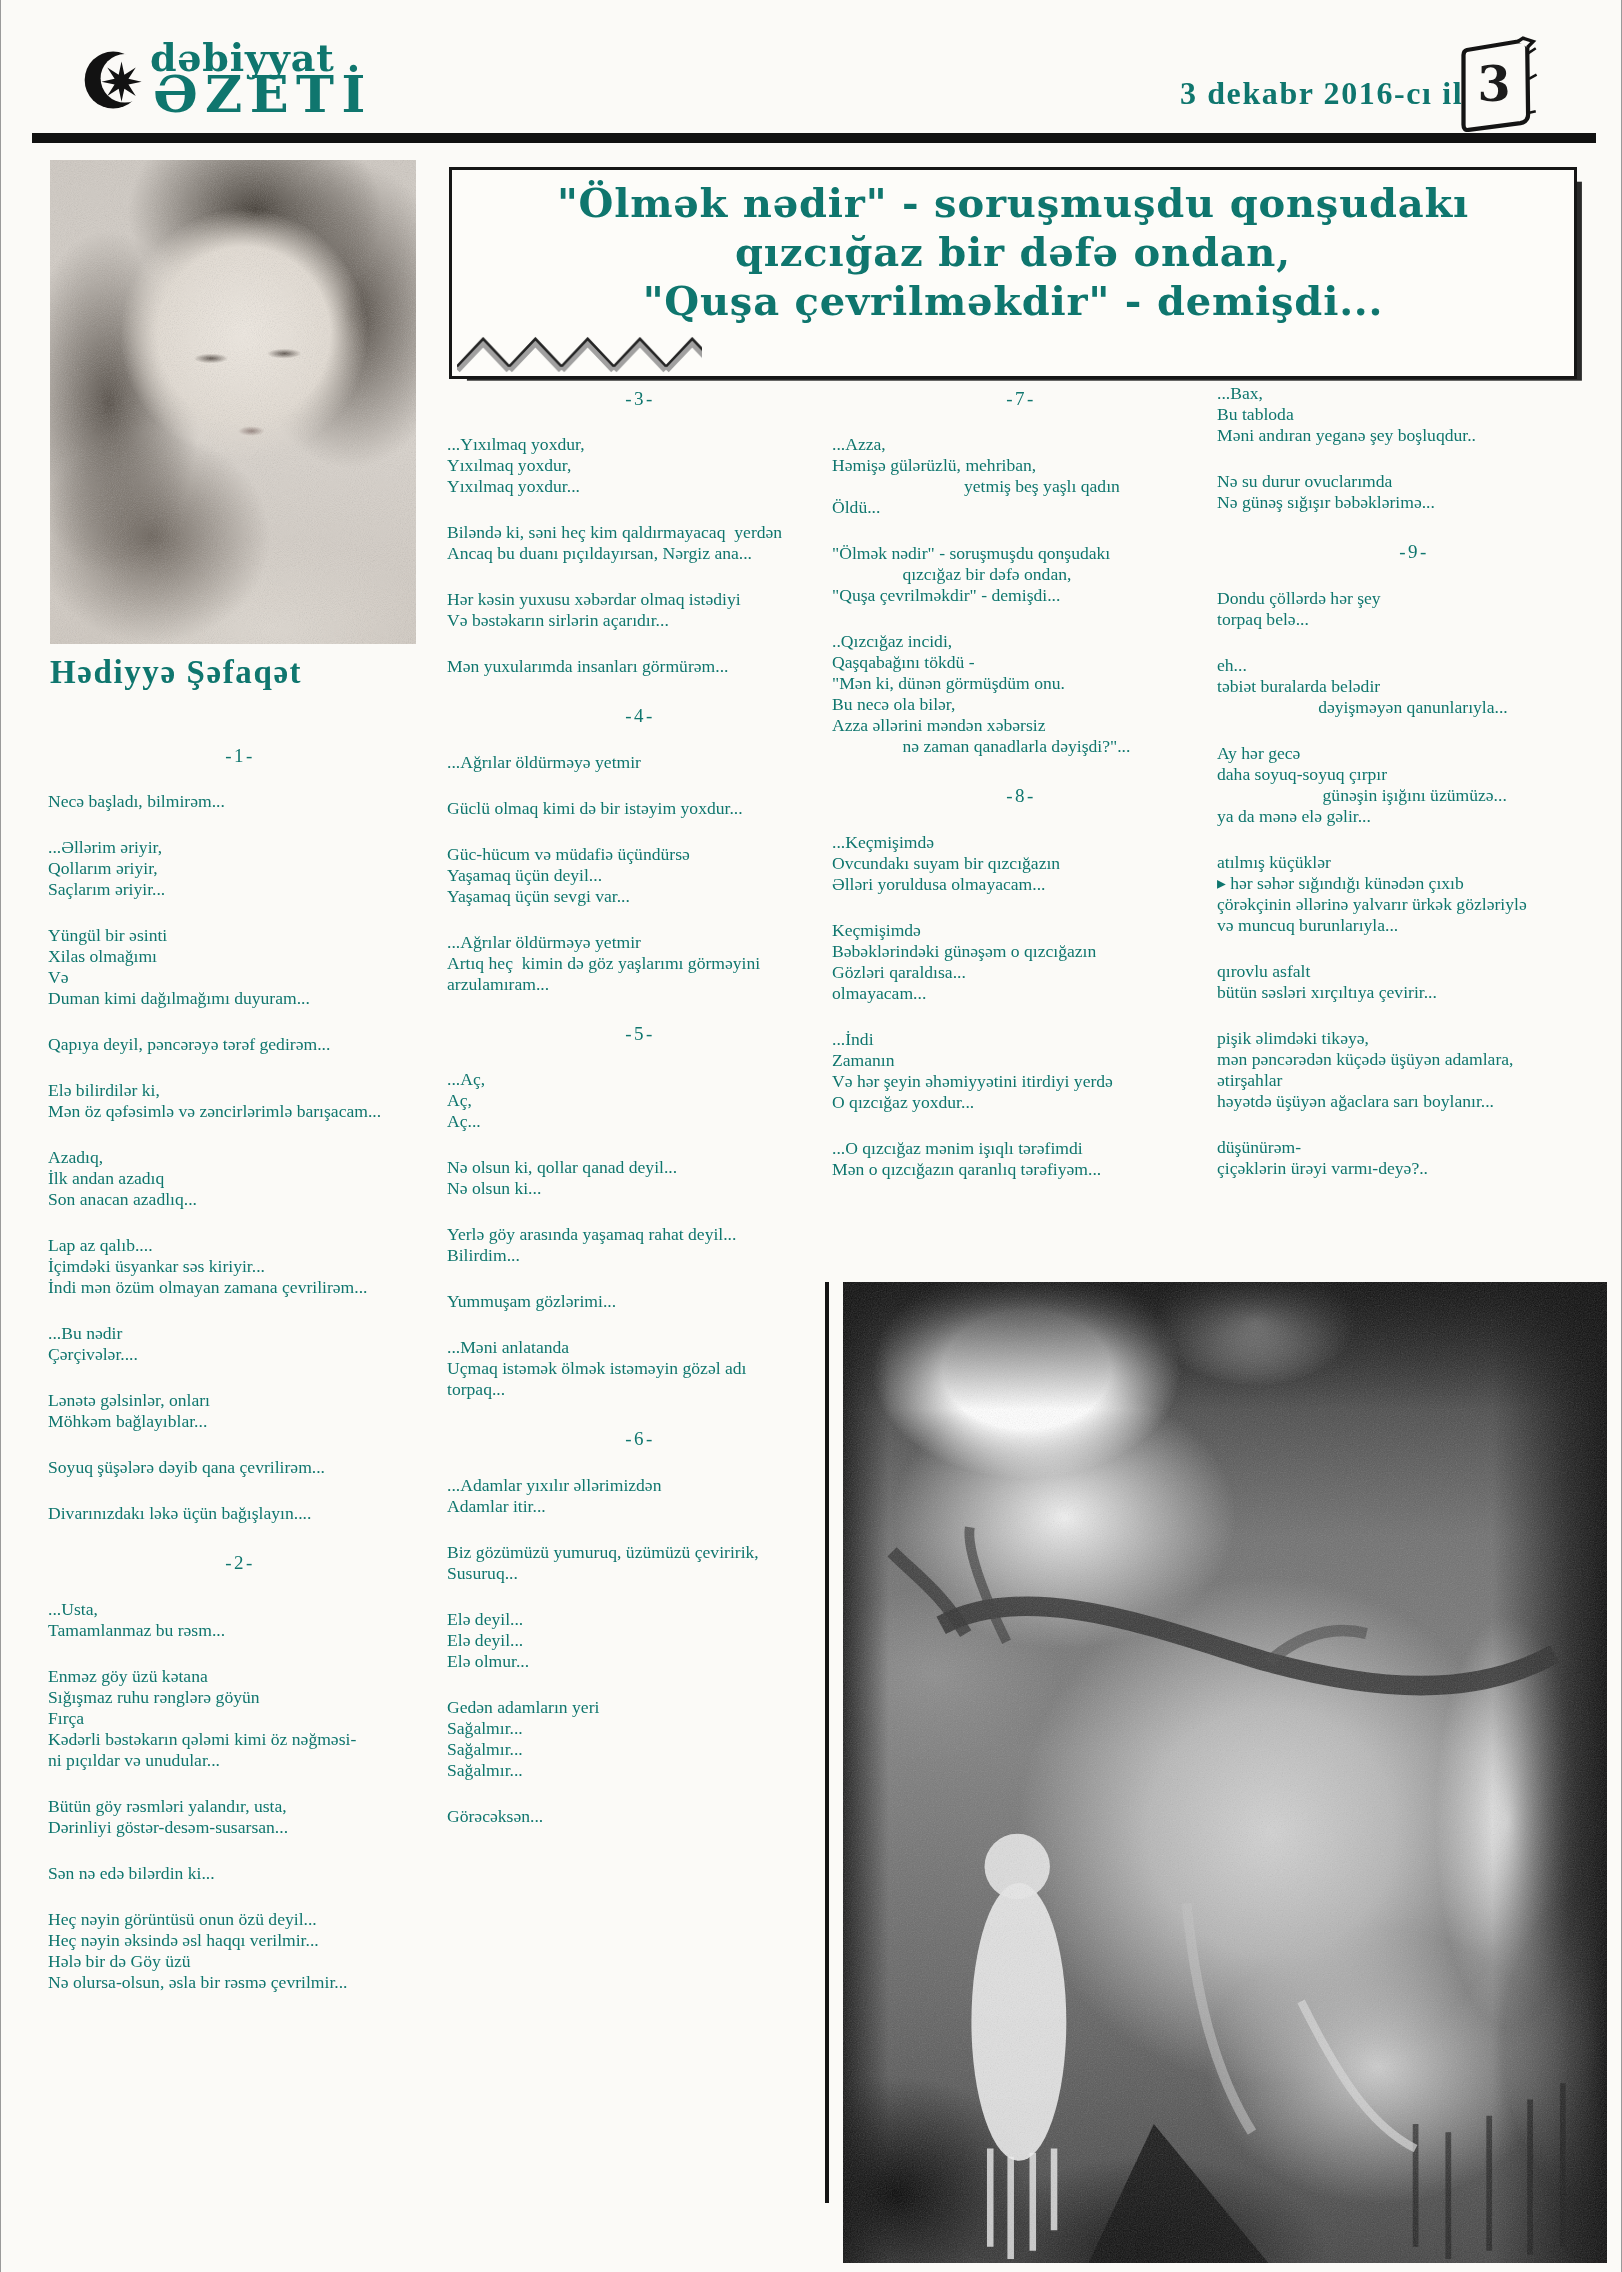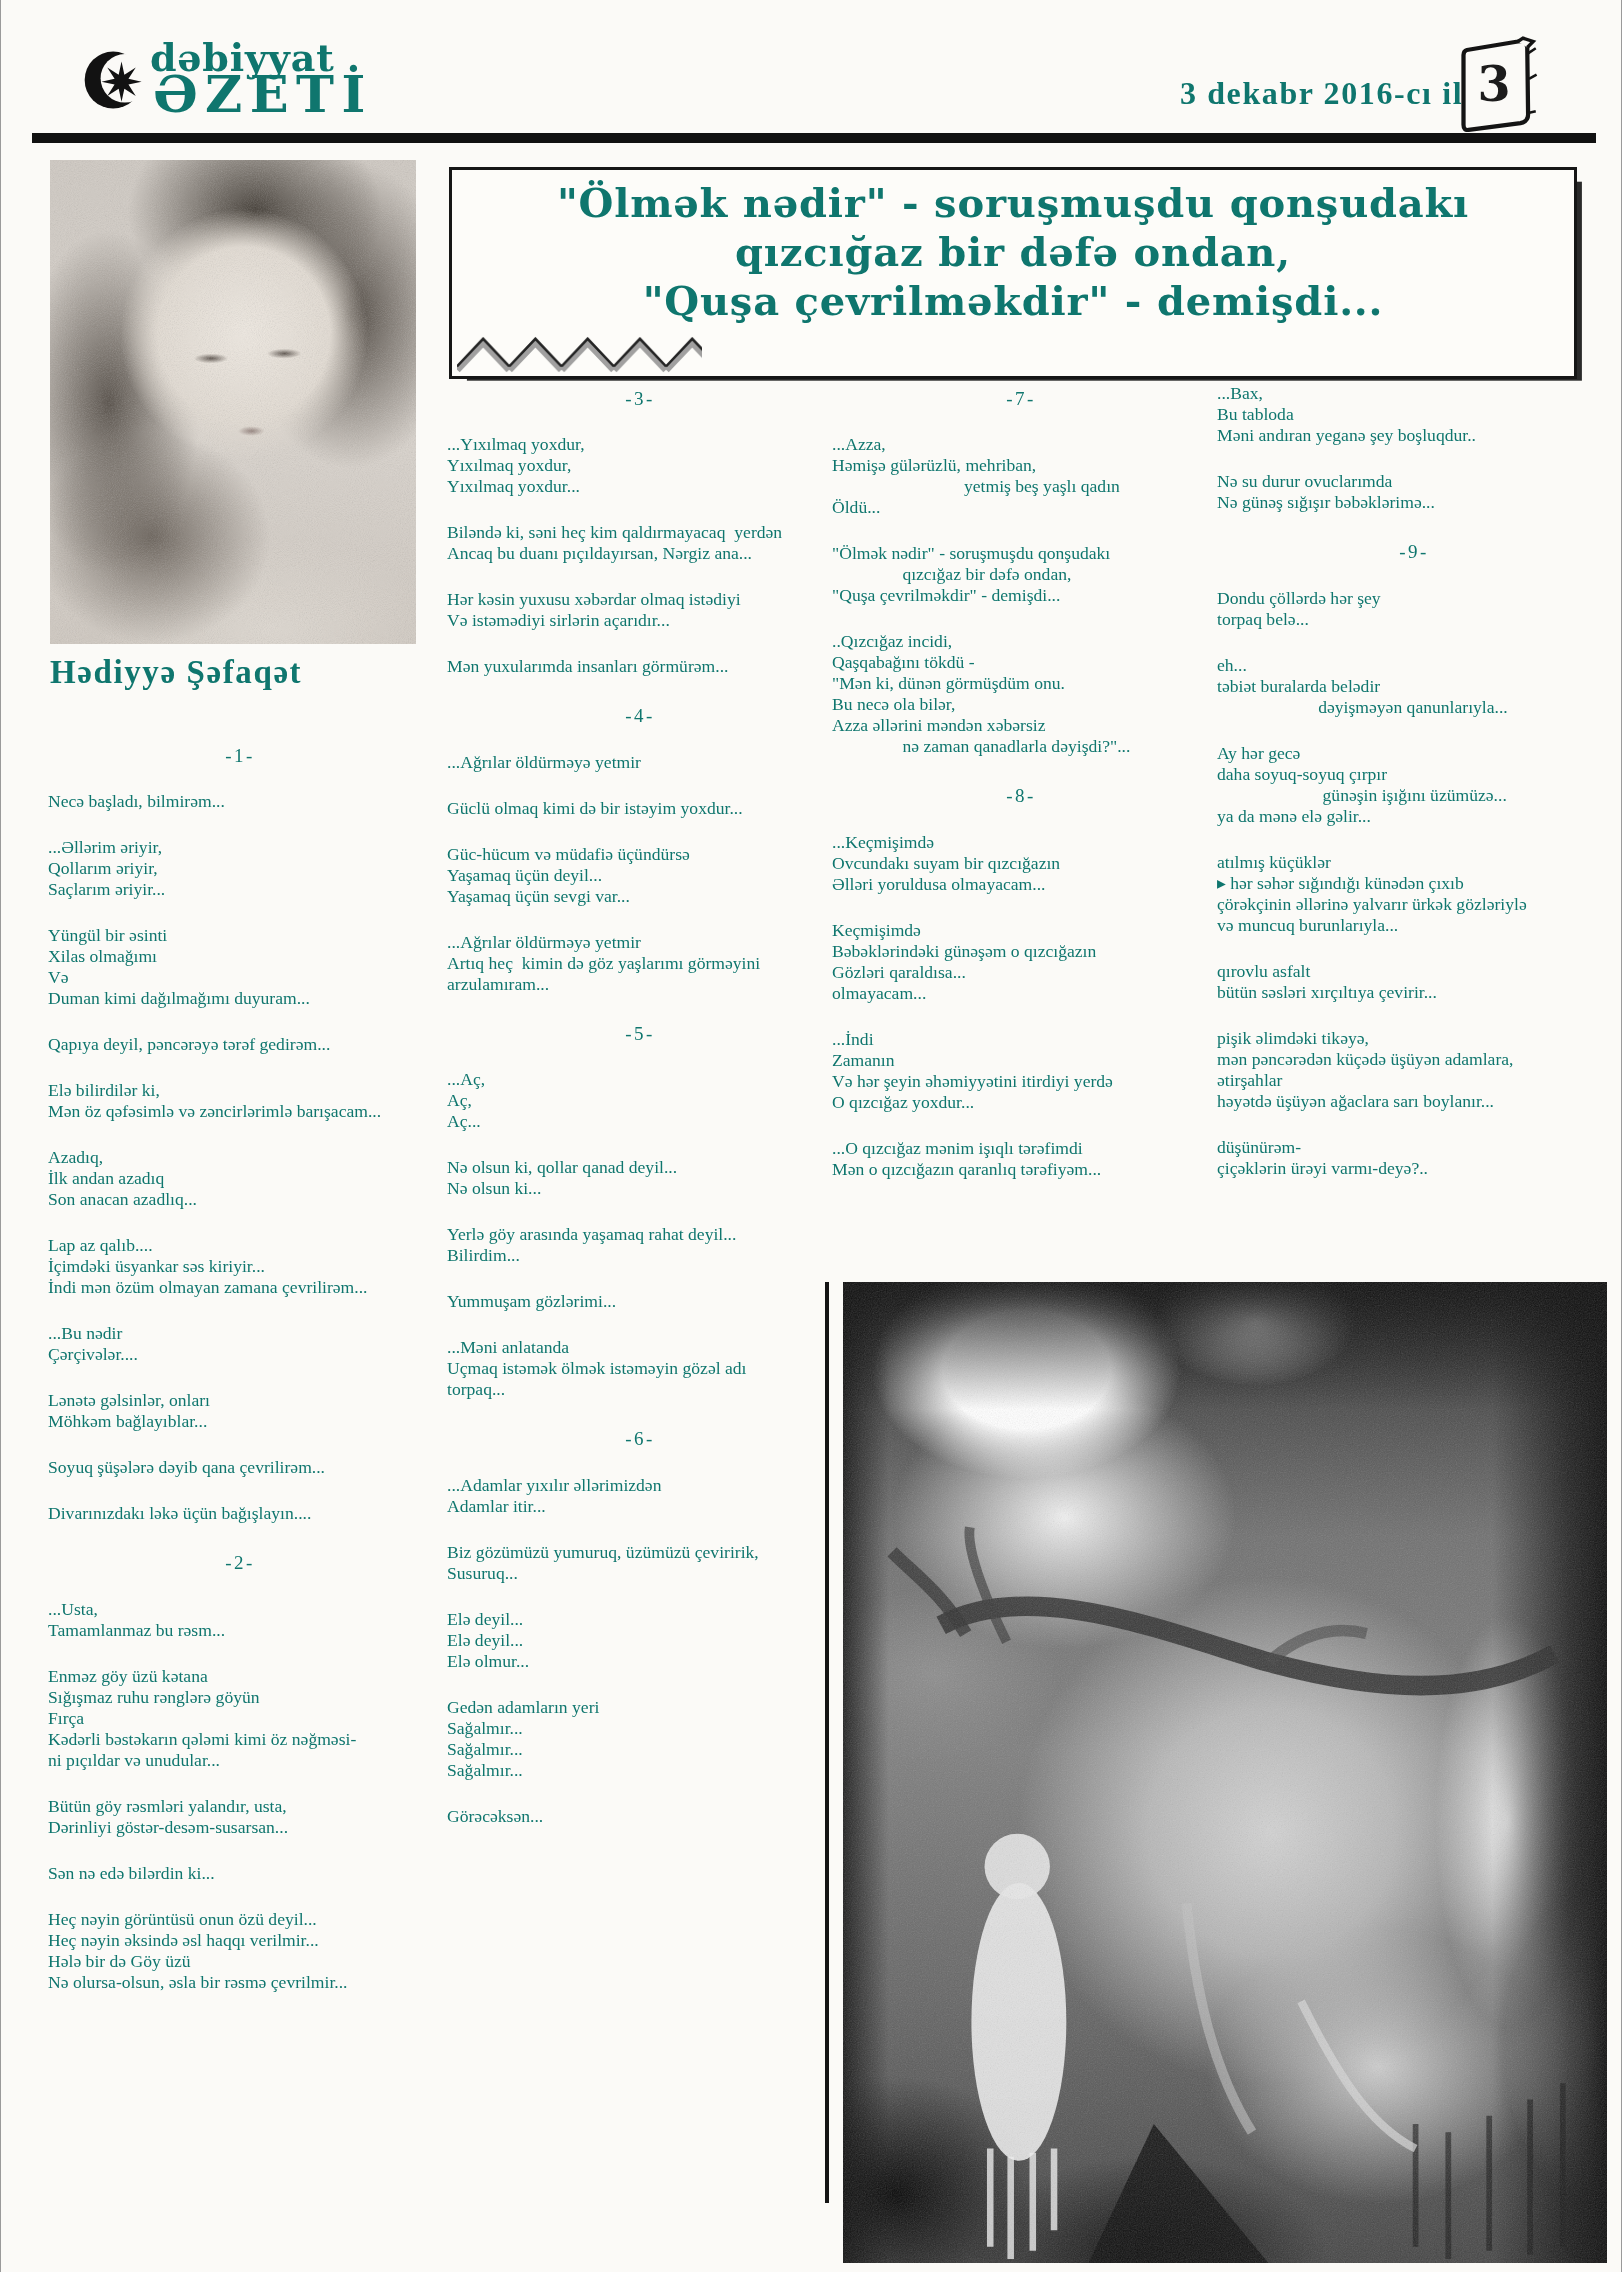--- a/index.html
+++ b/index.html
@@ -200,21 +200,21 @@
         <div class="line">...Yıxılmaq yoxdur,</div>
         <div class="line">Yıxılmaq yoxdur,</div>
         <div class="line">Yıxılmaq yoxdur...</div>
       </div>
       <div class="stanza">
         <div class="line">Biləndə ki, səni heç kim qaldırmayacaq  yerdən</div>
         <div class="line">Ancaq bu duanı pıçıldayırsan, Nərgiz ana...</div>
       </div>
       <div class="stanza">
         <div class="line">Hər kəsin yuxusu xəbərdar olmaq istədiyi</div>
-        <div class="line">Və istəmədiyi sirlərin açarıdır...</div>
+        <div class="line">Və bəstəkarın sirlərin açarıdır...</div>
       </div>
       <div class="stanza">
         <div class="line">Mən yuxularımda insanları görmürəm...</div>
       </div>
       <div class="sec-head">-4-</div>
       <div class="stanza">
         <div class="line">...Ağrılar öldürməyə yetmir</div>
       </div>
       <div class="stanza">
         <div class="line">Güclü olmaq kimi də bir istəyim yoxdur...</div>

